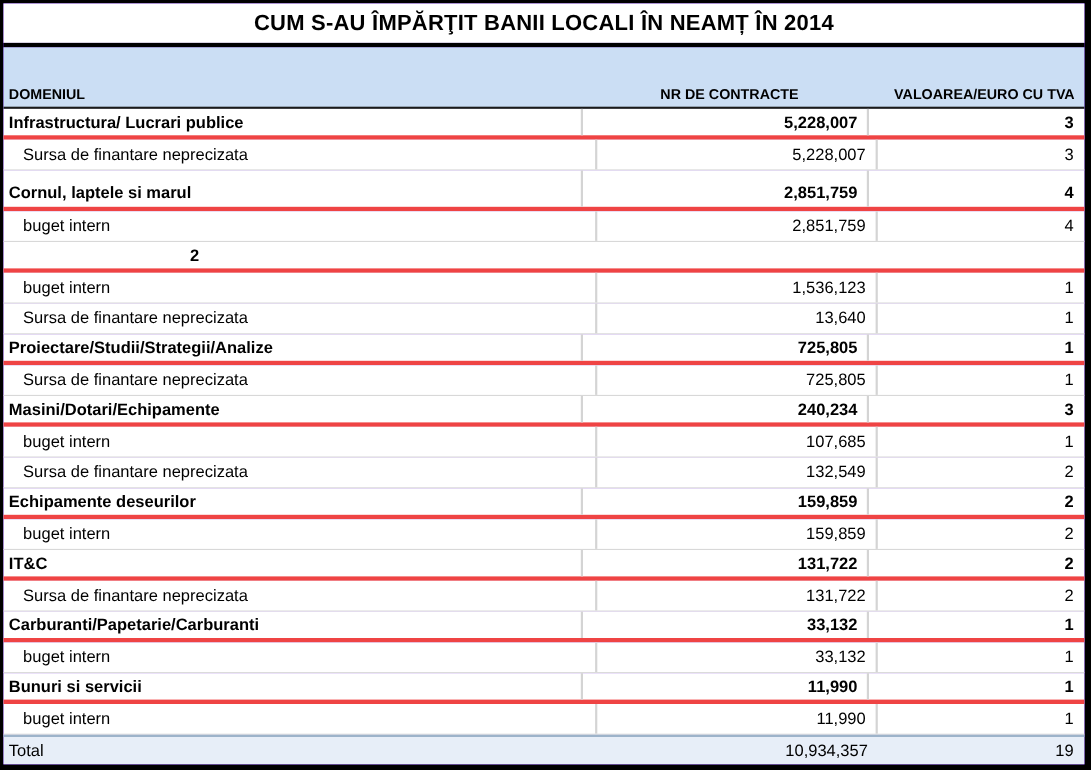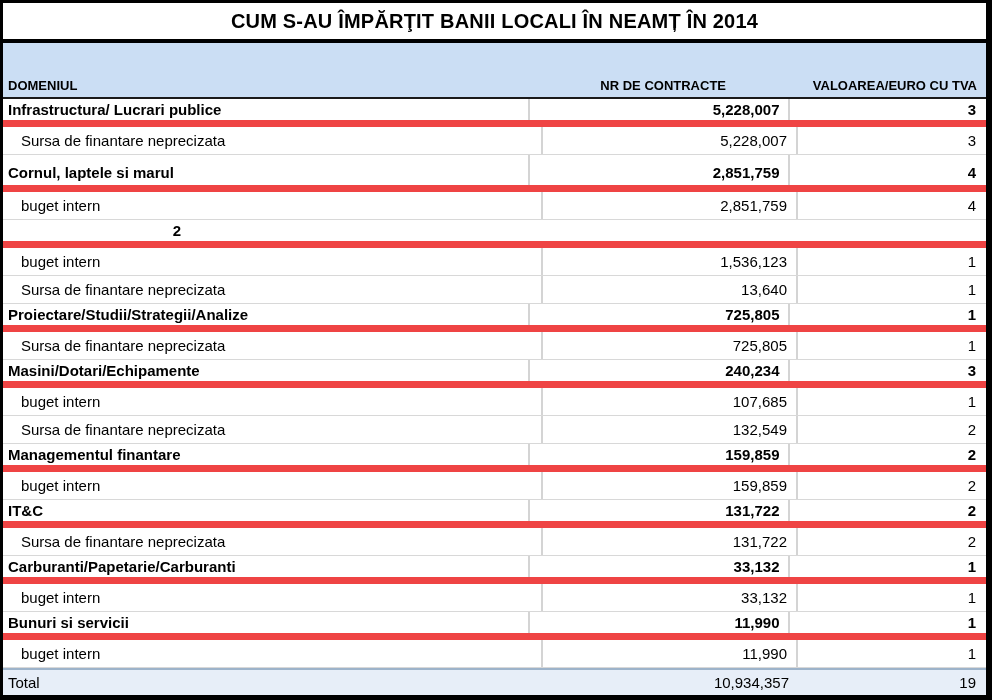--- a/index.html
+++ b/index.html
@@ -35,21 +35,21 @@
   }
   .header-row .cell {
     display: flex; align-items: flex-end;
     font-size: 13px; font-weight: bold; color: #000000;
     padding-bottom: 4px;
   }
 
   .row { display: flex; height: 28px; background: #ffffff; }
   .row .cell { display: flex; align-items: center; font-size: 15px; color: #000000; }
   .row.sub      { border-bottom: 1px solid #d8d8d8; }
-  .row.category { border-bottom: 7px solid #ef4444; gap: 12px; }
+  .row.category { border-bottom: 4px solid #ef4444; gap: 12px; }
   .row.category .cell { font-weight: bold; }
   .row.tall { height: 37px; }
   .row.tall .cell { align-items: flex-end; padding-bottom: 4px; }
 
   .c1 { width: 540px; padding-left: 5px; }
   .c2 { width: 255px; justify-content: flex-end; padding-right: 9px; }
   .c3 { width: 188px; justify-content: flex-end; padding-right: 10px; }
   .row .c1, .row .c2 { border-right: 2px solid #d4d4d4; }
   .row.sub .c1 { padding-left: 18px; }
   .header-row .c1 { padding-left: 5px; }
@@ -136,21 +136,21 @@
         <div class="cell c1">buget intern</div>
         <div class="cell c2">107,685</div>
         <div class="cell c3">1</div>
       </div>
       <div class="row sub">
         <div class="cell c1">Sursa de finantare neprecizata</div>
         <div class="cell c2">132,549</div>
         <div class="cell c3">2</div>
       </div>
       <div class="row category">
-        <div class="cell c1">Managementul finantare</div>
+        <div class="cell c1">Echipamente deseurilor</div>
         <div class="cell c2">159,859</div>
         <div class="cell c3">2</div>
       </div>
       <div class="row sub">
         <div class="cell c1">buget intern</div>
         <div class="cell c2">159,859</div>
         <div class="cell c3">2</div>
       </div>
       <div class="row category">
         <div class="cell c1">IT&amp;C</div>

